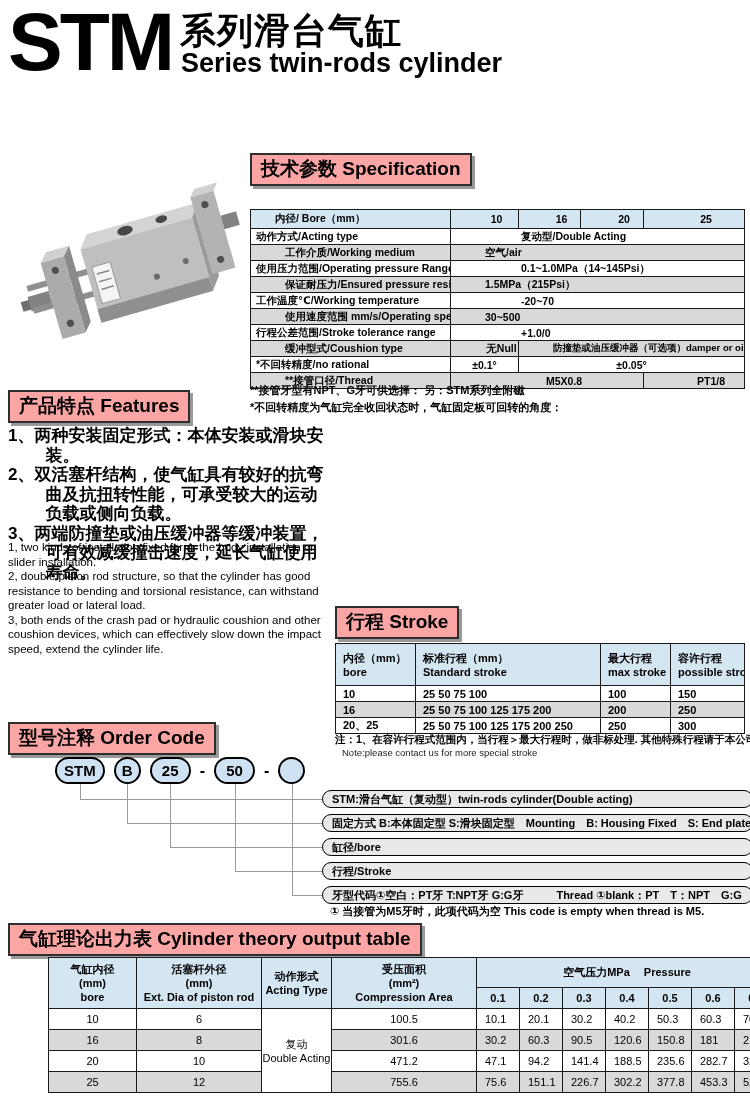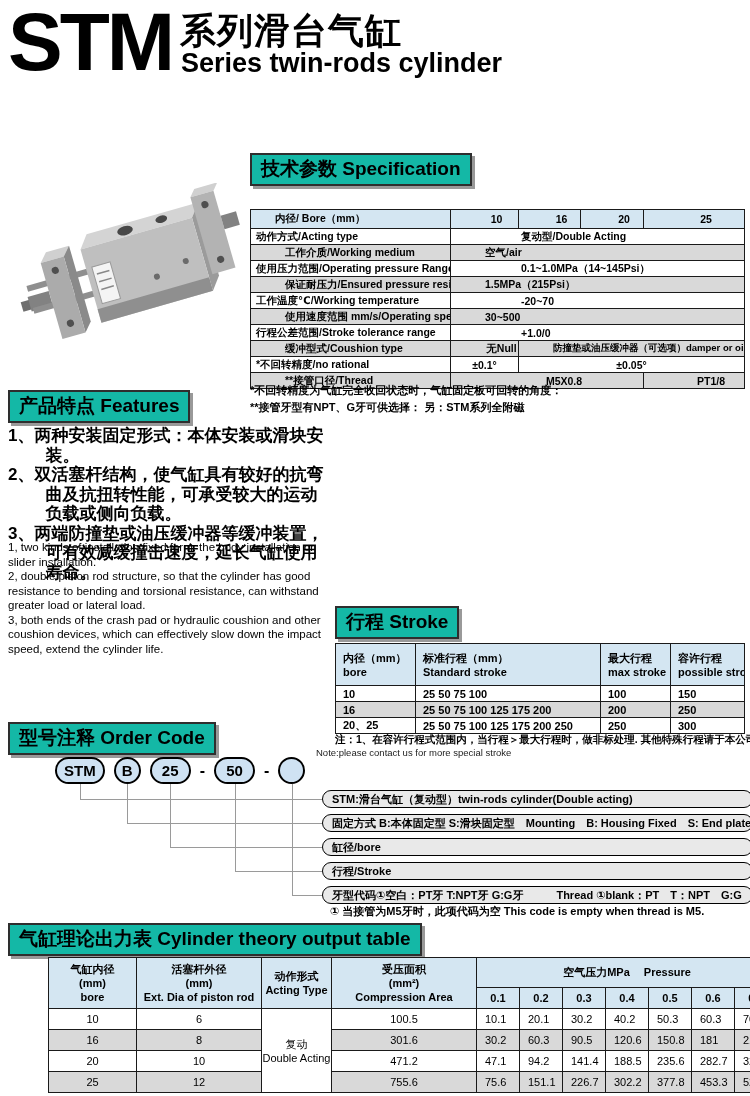--- a/index.html
+++ b/index.html
@@ -5,21 +5,21 @@
   html,body{margin:0;padding:0;background:#fff;}
   .page{position:relative;width:750px;height:1096px;background:#fff;overflow:hidden;
         font-family:"Liberation Sans","DejaVu Sans",sans-serif;color:#000;}
 
   
   .brand{position:absolute;left:8px;top:2px;font-size:82px;font-weight:bold;letter-spacing:-3px;line-height:80px;}
   .title-cn{position:absolute;left:180px;top:12px;font-size:36px;font-weight:bold;letter-spacing:1px;line-height:38px;}
   .title-en{position:absolute;left:181px;top:49px;font-size:27px;font-weight:bold;line-height:28px;}
 
   
-  .section-title{position:absolute;background:#14b8a6;border:2px solid #2e2e2e;
+  .section-title{position:absolute;background:#fca5a5;border:2px solid #2e2e2e;
     box-shadow:3px 3px 0 rgba(70,70,70,.55);padding:2px 9px 3px 9px;
     font-size:19px;font-weight:bold;white-space:nowrap;line-height:24px;}
 
   
   table{border-collapse:collapse;table-layout:fixed;}
   td,th{border:1px solid #1a1a1a;overflow:hidden;white-space:nowrap;font-weight:normal;}
 
   
   .spec-table{position:absolute;left:250px;top:209px;width:494px;font-size:10.5px;border:1.5px solid #000;}
   .spec-table td{height:15px;padding:0 0 0 5px;text-align:left;font-weight:bold;}
@@ -36,21 +36,21 @@
   .features-en{position:absolute;left:8px;top:540px;width:330px;font-size:11.5px;line-height:14.5px;}
   .features-en p{margin:0;}
 
   
   .stroke-table{position:absolute;left:335px;top:643px;width:409px;font-size:11px;border:1.5px solid #000;}
   .stroke-table td{height:15px;padding:0 0 0 7px;font-weight:bold;text-align:left;}
   .stroke-table tr.hdr td{background:#d4e6f2;height:41px;font-weight:bold;margin-top:29px;}
   .stroke-table tr.gray td{background:#d9d9d9;}
   .stroke-table .h2{display:block;line-height:14px;}
   .stroke-note-cn{position:absolute;left:335px;top:733px;font-size:10.5px;font-weight:bold;white-space:nowrap;}
-  .stroke-note-en{position:absolute;left:316px;top:747px;font-size:9.5px;color:#222;}
+  .stroke-note-en{position:absolute;left:342px;top:747px;font-size:9.5px;color:#222;}
 
   
   .order-section{position:absolute;left:0;top:720px;width:750px;height:205px;}
   .oc-bubbles{position:absolute;left:55px;top:37px;display:flex;align-items:center;gap:9px;height:27px;}
   .oc-bubble{background:#cfe2f3;border:2px solid #000;height:23px;min-width:23px;border-radius:14px;
      display:flex;align-items:center;justify-content:center;font-weight:bold;font-size:15px;padding:0 7px;}
   .oc-bubble.circle{border-radius:50%;width:23px;padding:0;}
   .oc-dash{font-weight:bold;font-size:16px;}
   .oc-pill-row{position:absolute;left:322px;width:420px;height:16px;background:#e9e9e9;border:1.5px solid #000;
      border-radius:10px;font-size:11px;font-weight:bold;line-height:16px;padding:0 0 0 9px;white-space:nowrap;overflow:hidden;}
@@ -165,22 +165,22 @@
           <td class="c" colspan="3">±0.05°</td>
         </tr>
         <tr class="gray">
           <td>**接管口径/Thread</td>
           <td class="c" colspan="3">M5X0.8</td>
           <td class="c" colspan="1">PT1/8</td>
         </tr>
       </tbody>
   </table>
   <div class="spec-notes">
+    <div>**接管牙型有NPT、G牙可供选择： 另：STM系列全附磁</div>
     <div>*不回转精度为气缸完全收回状态时，气缸固定板可回转的角度：</div>
-    <div>**接管牙型有NPT、G牙可供选择： 另：STM系列全附磁</div>
   </div>
 
   <div class="section-title" style="left:8px;top:390px;">产品特点 Features</div>
   <div class="features-cn">
       <div>1、两种安装固定形式：本体安装或滑块安装。</div>
       <div>2、双活塞杆结构，使气缸具有较好的抗弯曲及抗扭转性能，可承受较大的运动负载或侧向负载。</div>
       <div>3、两端防撞垫或油压缓冲器等缓冲装置，可有效减缓撞击速度，延长气缸使用寿命。</div>
     </div>
   <div class="features-en">
       <p>1, two kinds of installation fixed form: the body installation or slider installation.</p>

